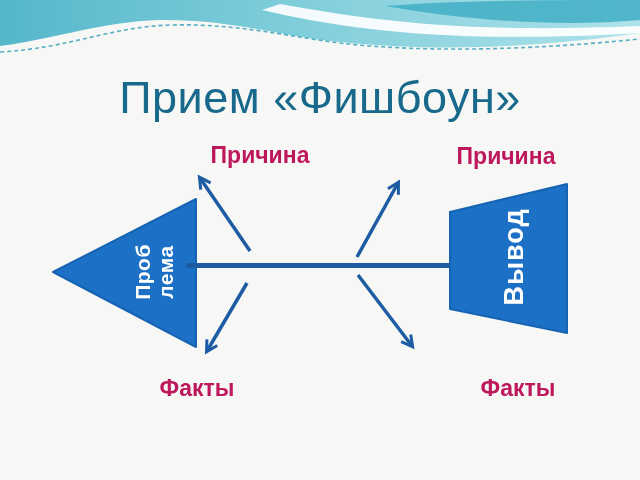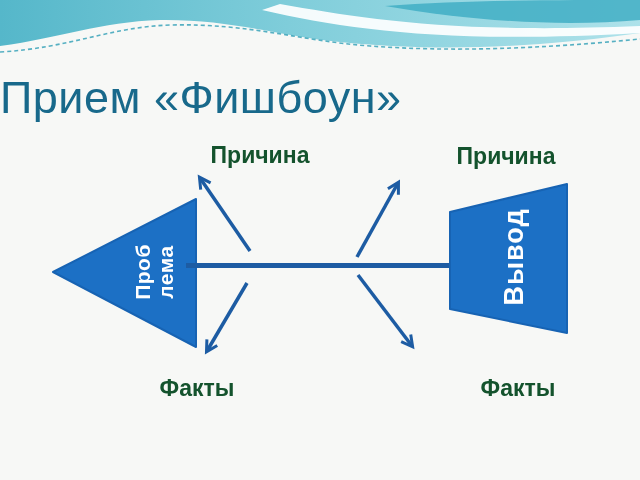--- a/index.html
+++ b/index.html
@@ -6,28 +6,28 @@
   .slide{
     position:relative;
     width:640px;height:480px;
     background:#f7f8f6;
     overflow:hidden;
     font-family:"Liberation Sans", sans-serif;
   }
   .wave-svg{position:absolute;top:0;left:0;width:640px;height:95px;display:block;}
   .title{
     position:absolute;top:72px;left:0;width:640px;
-    margin:0;text-align:left;
+    margin:0;text-align:center;
     font-size:45px;font-weight:400;letter-spacing:.5px;
     color:#18698b;
   }
   .lbl{
     position:absolute;
     transform:translateX(-50%);
-    font-size:23px;font-weight:700;color:#14532d;
+    font-size:23px;font-weight:700;color:#be185d;
     white-space:nowrap;
   }
   .lbl-cause-left {left:260px;top:142px;}
   .lbl-cause-right{left:506px;top:143px;}
   .lbl-facts-left {left:197px;top:375px;}
   .lbl-facts-right{left:518px;top:375px;}
   .diagram-svg{position:absolute;top:0;left:0;width:640px;height:480px;}
   .shape-label{
     position:absolute;color:#ffffff;font-weight:700;
     text-align:center;white-space:nowrap;line-height:1.08;

